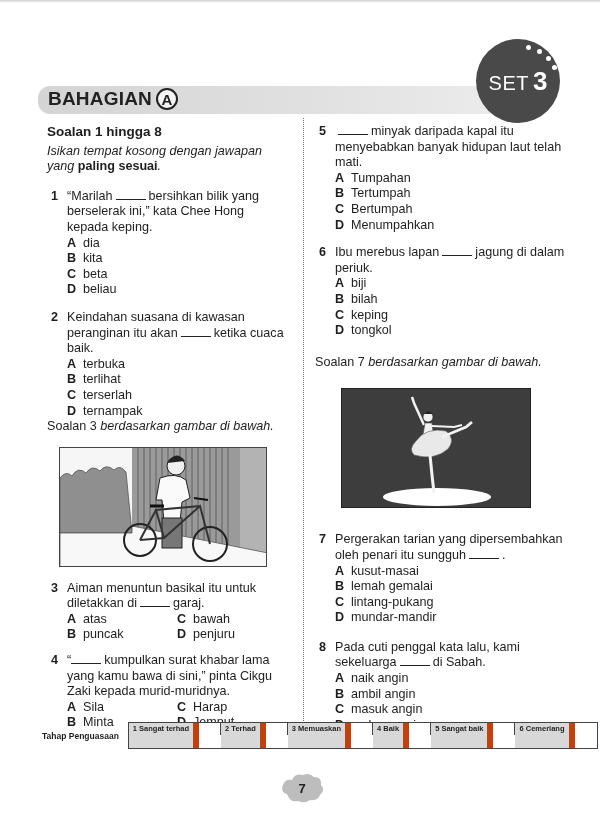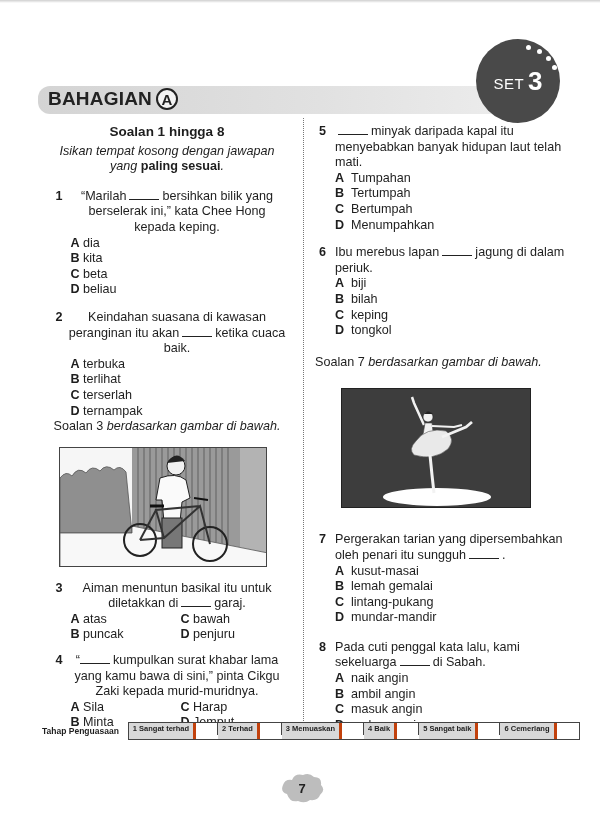--- a/index.html
+++ b/index.html
@@ -9,27 +9,27 @@
     .top-shade { position: absolute; left: 0; top: 0; width: 600px; height: 3px; background: linear-gradient(#cfcfcf, #ffffff); }
 
     
     .section-band { position: absolute; left: 38px; top: 86px; width: 470px; height: 28px;
       background: linear-gradient(90deg, #d4d4d4 0%, #e1e1e1 60%, #ececec 100%); border-radius: 12px 0 0 12px; }
     .section-title { position: absolute; left: 48px; top: 88px; font-size: 19px; font-weight: bold; color: #222; letter-spacing: 0.2px; display: flex; align-items: center; }
     .section-letter { display: inline-flex; align-items: center; justify-content: center; width: 22px; height: 22px; border: 2px solid #222; border-radius: 50%; font-size: 15px; margin-left: 4px; background: #f3f3f3; }
 
     .set-badge { position: absolute; left: 476px; top: 39px; width: 84px; height: 84px; border-radius: 50%; background: #494949;
       display: flex; align-items: center; justify-content: center; color: #fff; }
-    .set-badge .set-word { font-size: 15px; letter-spacing: 0.5px; margin-right: 4px; margin-top: 4px; }
+    .set-badge .set-word { font-size: 20px; letter-spacing: 0.5px; margin-right: 4px; margin-top: 4px; }
     .set-badge .set-num { font-size: 26px; font-weight: bold; }
     .badge-dot { position: absolute; width: 5px; height: 5px; border-radius: 50%; background: #fff; }
 
     
     .col { position: absolute; top: 124px; font-size: 12.6px; line-height: 15.6px; }
-    .col-left { left: 47px; width: 240px; text-align: center; }
+    .col-left { left: 47px; width: 240px; }
     .col-right { left: 315px; width: 255px; }
     .divider { position: absolute; left: 303px; top: 118px; width: 0; height: 605px; border-left: 1px dotted #777; }
 
     .block-heading { font-weight: bold; font-size: 13.5px; }
     .instruction { font-style: italic; margin-top: 4px; }
     .instruction b { font-style: normal; }
     .q { display: flex; margin-top: 10px; }
     .q-num { width: 16px; font-weight: bold; flex-shrink: 0; margin-left: 4px; }
     .q-body { flex: 1; }
     .blank { display: inline-block; width: 30px; border-bottom: 1px solid #222; height: 11px; vertical-align: baseline; margin: 0 3px; }
@@ -42,21 +42,21 @@
     .fig-heading b { font-weight: normal; }
     .fig-heading i { font-style: italic; }
 
     .figure-bike { margin: 12px 0 0 12px; width: 208px; height: 120px; border: 1.5px solid #444; background: #f4f4f4; position: relative; overflow: hidden; }
     .figure-ballet { margin: 18px 0 0 26px; width: 190px; height: 120px; border: 1px solid #222; background: #3b3b3b; position: relative; overflow: hidden; }
 
     
     .mastery { position: absolute; left: 42px; top: 722px; display: flex; align-items: center; font-size: 7.5px; font-weight: bold; }
     .mastery-label { font-size: 8.5px; margin-right: 9px; }
     .mastery-table { display: flex; border: 1px solid #444; }
-    .mcell-label { background: #d8d8d8; padding: 2px 4px; height: 16px; line-height: 8px; border-right: 3px solid #c2410c; white-space: nowrap; }
+    .mcell-label { background: #d8d8d8; padding: 2px 4px; height: 25px; line-height: 8px; border-right: 6px solid #c2410c; white-space: nowrap; }
     .mcell-box { width: 22px; height: 12px; background: #fff; border-right: 1px solid #444; }
     .mastery-table .mcell-box:last-child { border-right: none; }
 
     .page-num-wrap { position: absolute; left: 279px; top: 772px; width: 46px; height: 32px; }
     .page-num { position: absolute; left: 0; top: 0; width: 46px; height: 32px; display: flex; align-items: center; justify-content: center; font-size: 13px; font-weight: bold; color: #222; }
   </style>
 </head>
 <body>
 
 <div class="top-shade"></div>

